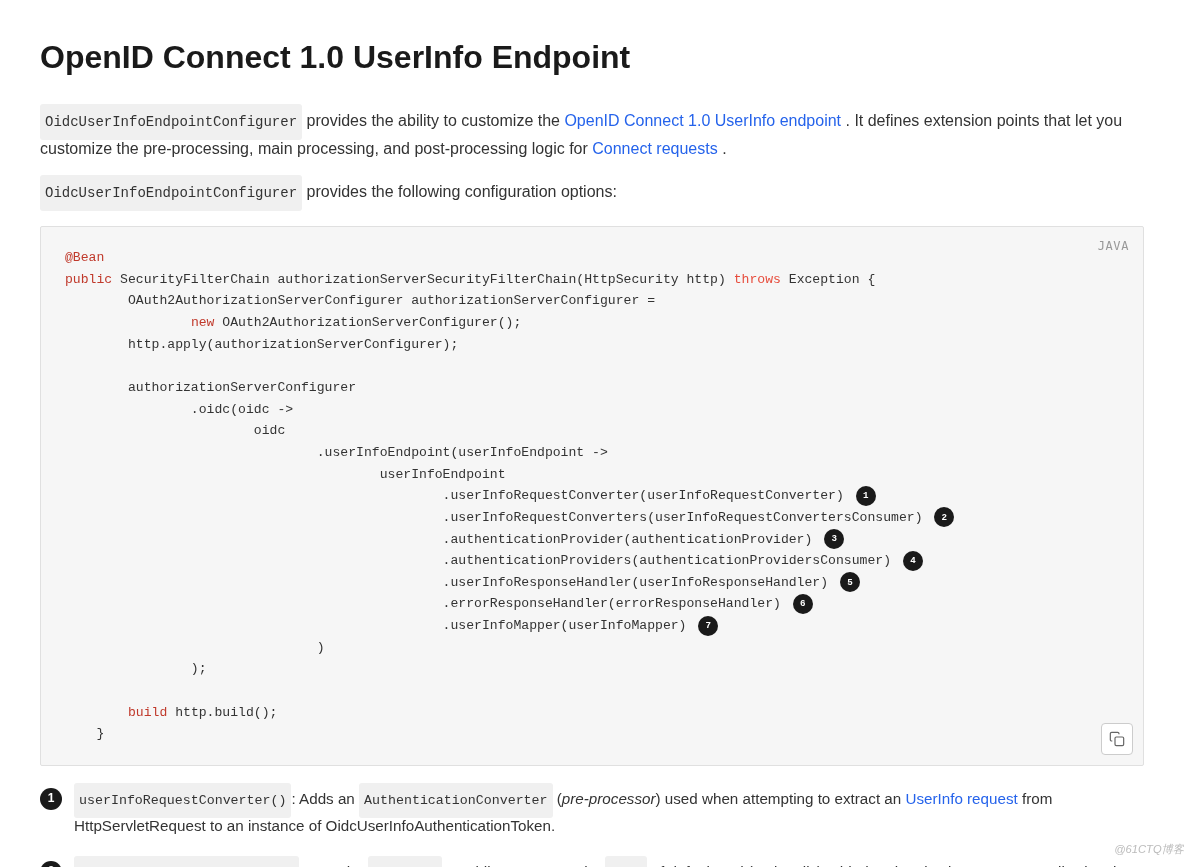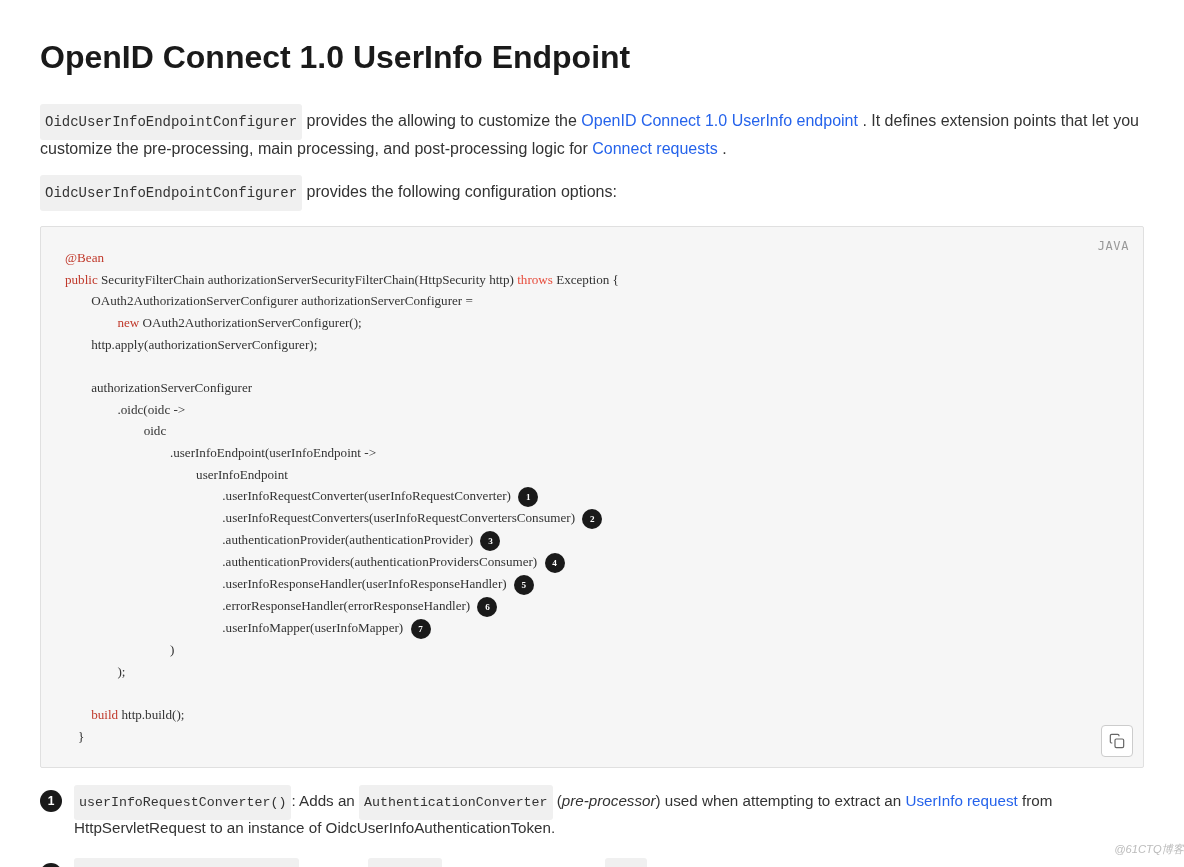--- a/index.html
+++ b/index.html
@@ -64,21 +64,21 @@
       align-items: center;
       justify-content: center;
     }
     .code-copy-btn svg {
       width: 16px;
       height: 16px;
       stroke: #666;
       fill: none;
     }
     pre {
-      font-family: Liberation Serif, serif;
+      font-family: Liberation Mono, monospace;
       font-size: 0.82em;
       line-height: 1.65;
       padding: 20px 24px 20px 24px;
       overflow-x: auto;
       color: #333;
     }
     .kw { color: #c0392b; font-weight: normal; } 
     .throws-kw { color: #e74c3c; }
     .annotation { color: #c0392b; }
     .circle-badge {
@@ -133,21 +133,21 @@
       font-style: italic;
     }
   </style>
 </head>
 <body>
 
 <h1>OpenID Connect 1.0 UserInfo Endpoint</h1>
 
 <p>
   <code>OidcUserInfoEndpointConfigurer</code>
-  <span> provides the allowing to customize the </span>
+  <span> provides the ability to customize the </span>
   <a href="#">OpenID Connect 1.0 UserInfo endpoint</a>
   <span>. It defines extension points that let you customize the pre-processing, main processing, and post-processing logic for </span>
   <a href="#">Connect requests</a>
   <span>.</span>
 </p>
 
 <p>
   <code>OidcUserInfoEndpointConfigurer</code>
   <span> provides the following configuration options:</span>
 </p>

